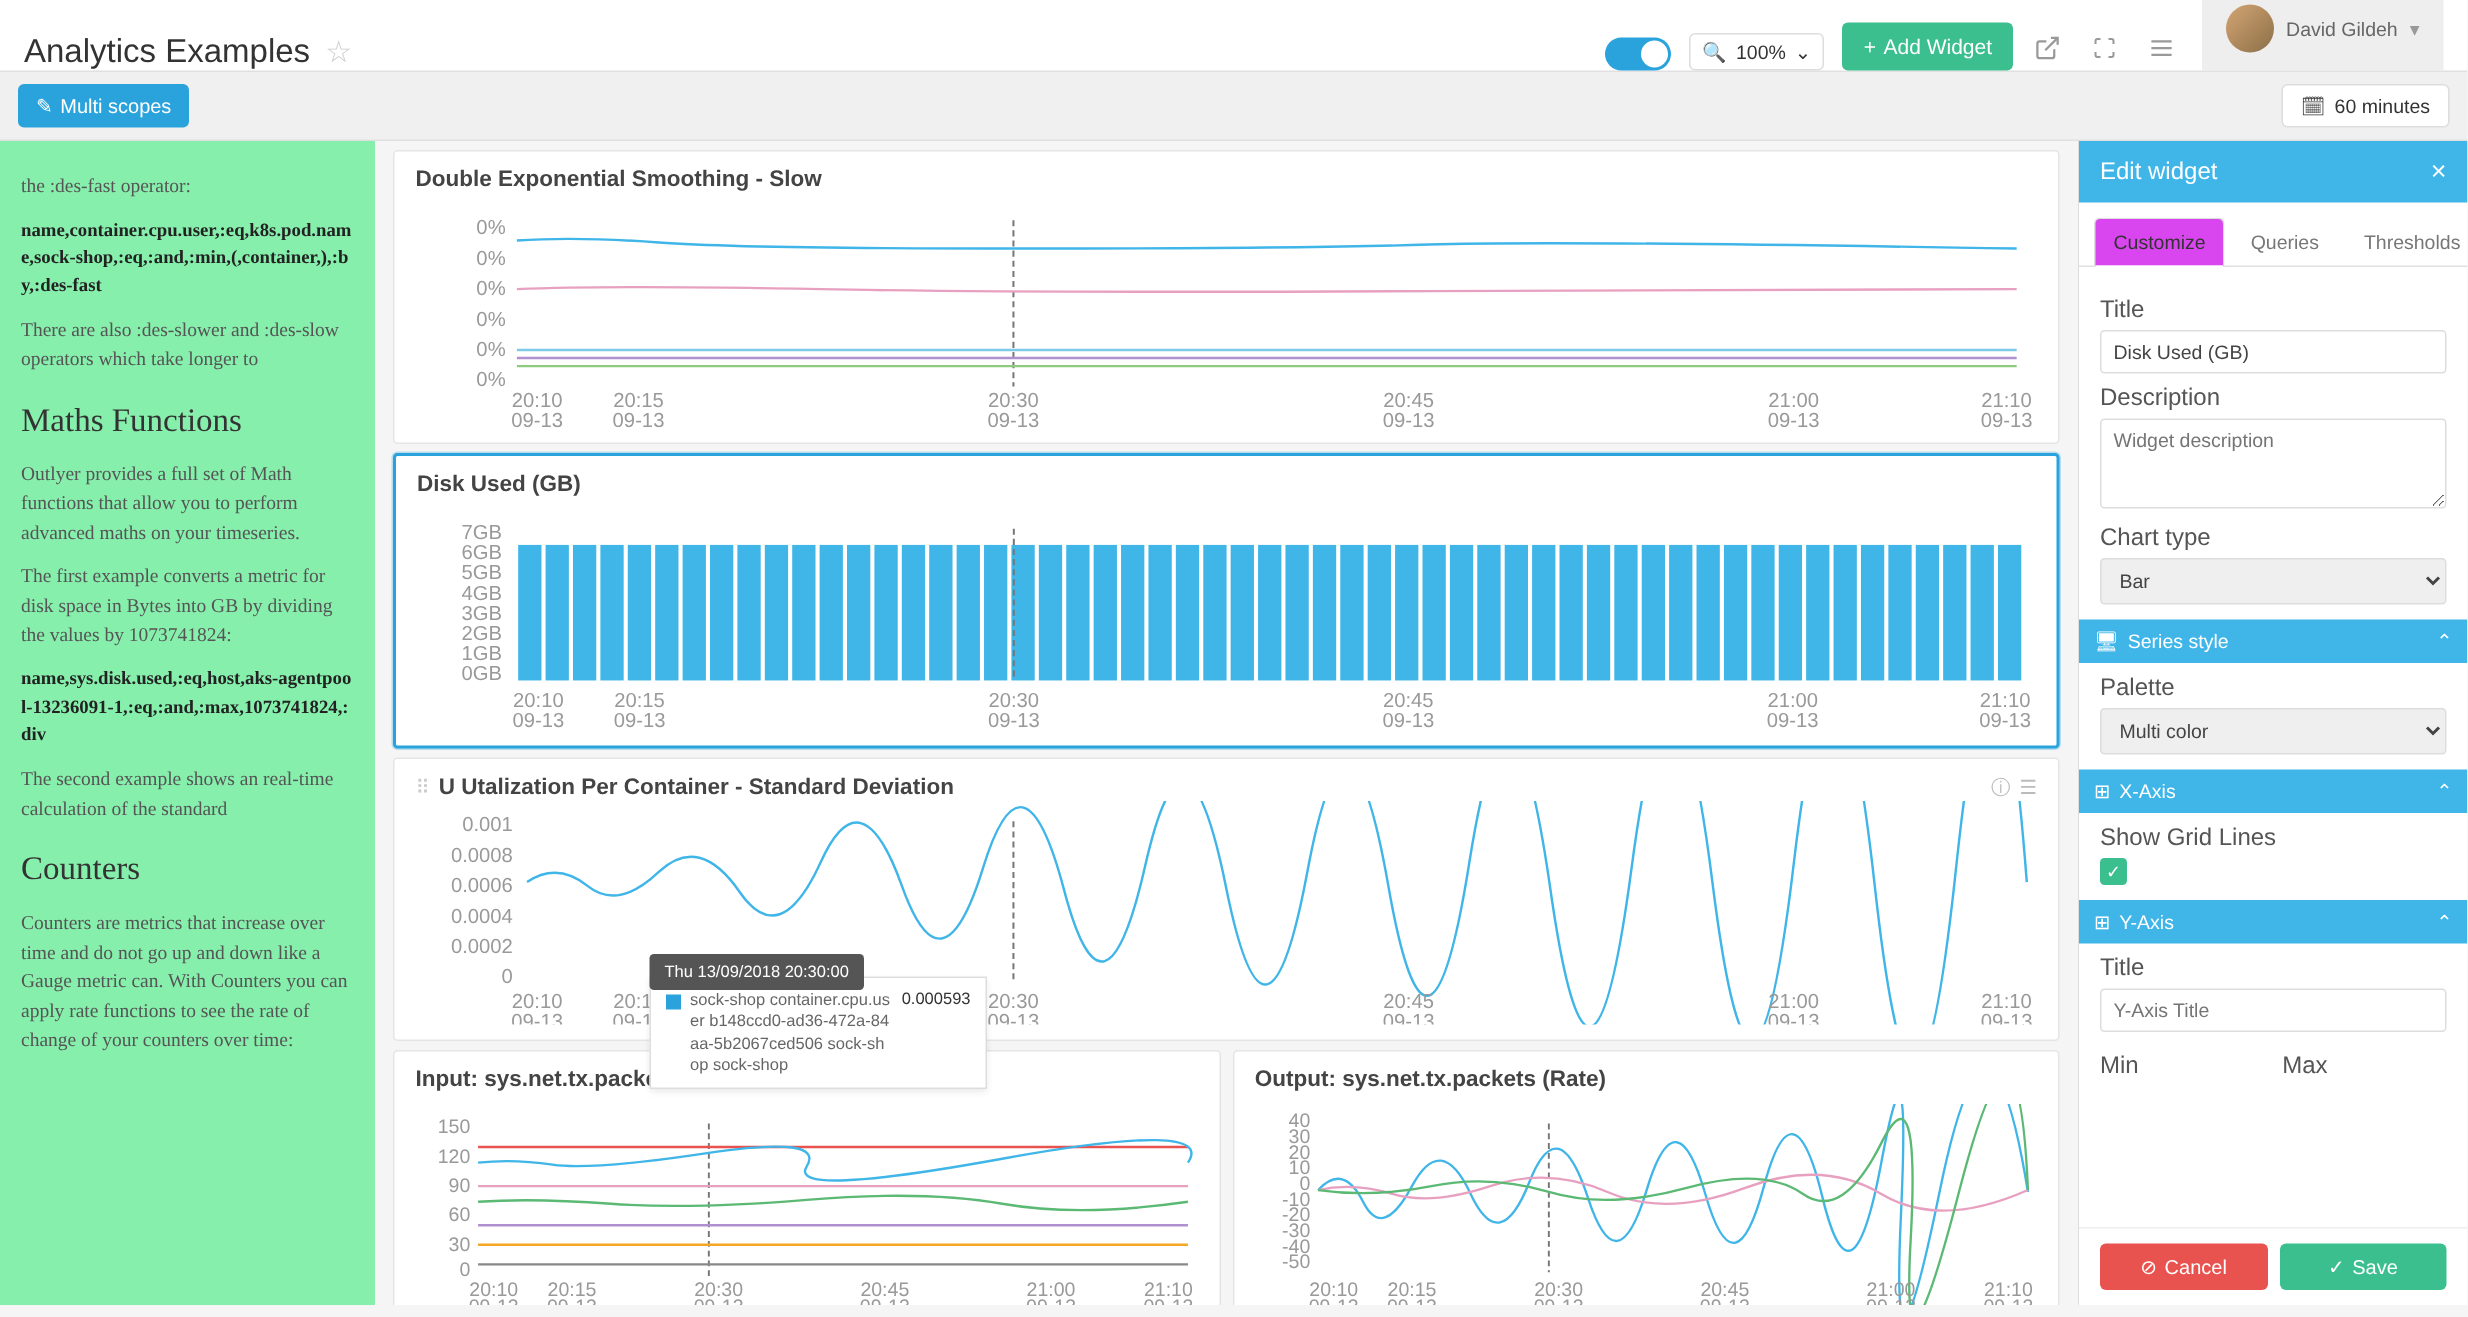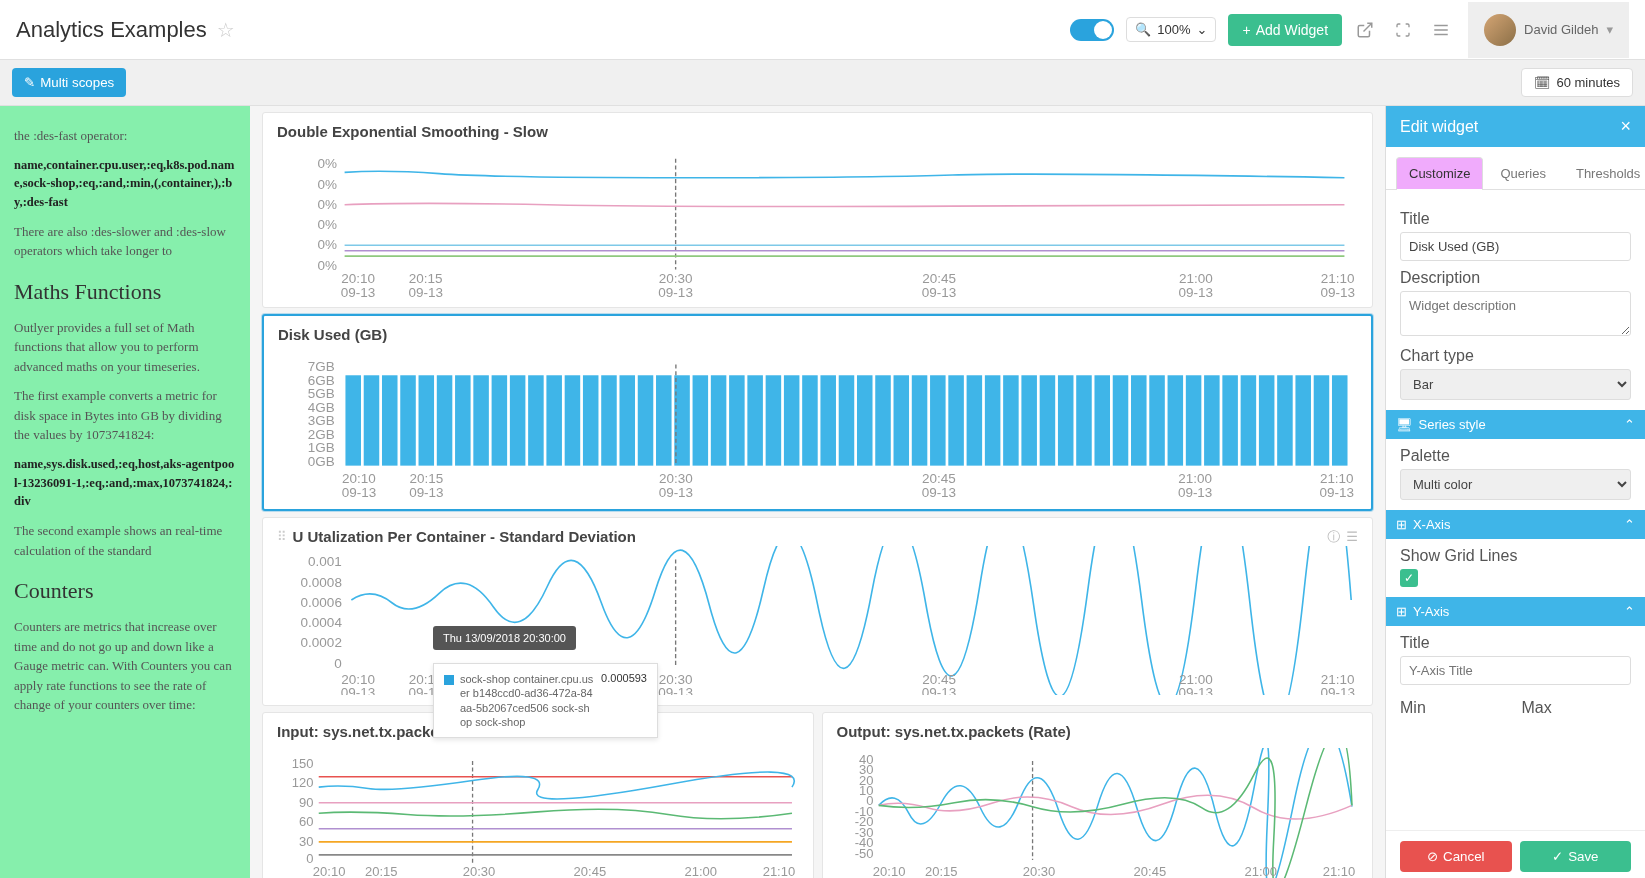--- a/index.html
+++ b/index.html
@@ -1,17 +1,17 @@
 <!DOCTYPE html>
 <html><head>
 <meta charset="utf-8">
 <style>
 * { box-sizing: border-box; margin: 0; padding: 0; }
 body { font-family: -apple-system, "Helvetica Neue", Arial, sans-serif; font-size: 13px; color: #333; background: #f5f5f5; overflow: hidden; }
-.topbar { height: 60px; background: #fff; border-bottom: 1px solid #e0e0e0; display: flex; align-items: center; padding: 0 16px; }
+.topbar { height: 48px; background: #fff; border-bottom: 1px solid #e0e0e0; display: flex; align-items: flex-end; padding: 0 16px; }
 .topbar .title { font-size: 22px; font-weight: 500; color: #333; margin-right: 10px; }
 .topbar .star { color: #ccc; font-size: 20px; cursor: pointer; }
 .topbar .spacer { flex: 1; }
 .toggle-pill { width: 44px; height: 22px; background: #2aa3dd; border-radius: 11px; position: relative; margin-right: 12px; }
 .toggle-pill::after { content: ''; position: absolute; right: 2px; top: 2px; width: 18px; height: 18px; background: #fff; border-radius: 50%; }
 .zoom-box { display: flex; align-items: center; border: 1px solid #ddd; border-radius: 4px; padding: 4px 8px; margin-right: 12px; gap: 6px; }
 .btn-add { background: #3bbf8f; color: #fff; border: none; border-radius: 4px; padding: 8px 14px; font-size: 14px; cursor: pointer; display: flex; align-items: center; gap: 5px; }
 .icon-btn { width: 30px; height: 30px; display: flex; align-items: center; justify-content: center; color: #999; cursor: pointer; margin-left: 8px; }
 .user-area { background: #eee; height: 56px; display: flex; align-items: center; padding: 0 16px; margin-left: 12px; gap: 8px; }
 .avatar { width: 32px; height: 32px; border-radius: 50%; background: linear-gradient(135deg,#d4a574,#8b6f47); }
@@ -46,26 +46,26 @@
 .tooltip-body .row { display: flex; align-items: flex-start; gap: 6px; }
 .tooltip-body .sq { width: 10px; height: 10px; background: #2aa3dd; margin-top: 3px; }
 .tooltip-body .label { flex: 1; color: #666; word-break: break-all; line-height: 1.3; }
 .tooltip-body .val { color: #333; font-weight: 500; }
 
 .panel-right { width: 260px; background: #fff; border-left: 1px solid #ddd; display: flex; flex-direction: column; }
 .panel-head { background: #3fb5e8; color: #fff; padding: 10px 14px; display: flex; align-items: center; font-size: 16px; font-weight: 500; }
 .panel-head .close { margin-left: auto; cursor: pointer; font-size: 18px; }
 .tabs { display: flex; border-bottom: 1px solid #e0e0e0; padding: 10px 10px 0; gap: 4px; }
 .tab { padding: 8px 12px; color: #777; cursor: pointer; border: 1px solid transparent; border-bottom: none; border-radius: 4px 4px 0 0; }
-.tab.active { color: #333; border-color: #ddd; background: #f0abfc; position: relative; }
+.tab.active { color: #333; border-color: #ddd; background: #d946ef; position: relative; }
 .tab.active::after { content:''; position:absolute; bottom:-1px; left:0; right:0; height:1px; background:#fff; }
 .panel-body { flex: 1; overflow-y: auto; padding: 12px 14px; }
 .form-label { font-size: 16px; color: #555; margin: 8px 0 4px; display: block; }
 .form-input, .form-select, .form-textarea { width: 100%; border: 1px solid #ddd; border-radius: 3px; padding: 6px 8px; font-size: 13px; color: #444; font-family: inherit; }
-.form-textarea { height: 45px; resize: vertical; }
+.form-textarea { height: 60px; resize: vertical; }
 .section-head { background: #3fb5e8; color: #fff; padding: 7px 10px; margin: 10px -14px 8px; display: flex; align-items: center; gap: 6px; font-size: 13px; font-weight: 500; }
 .section-head .chev { margin-left: auto; }
 .checkbox-green { width: 18px; height: 18px; background: #3bbf8f; border-radius: 3px; display: flex; align-items: center; justify-content: center; color: #fff; font-size: 12px; }
 .panel-foot { padding: 10px 14px; border-top: 1px solid #eee; display: flex; gap: 8px; }
 .btn-cancel { flex: 1; background: #e8524f; color: #fff; border: none; border-radius: 4px; padding: 8px; cursor: pointer; display: flex; align-items: center; justify-content: center; gap: 5px; }
 .btn-save { flex: 1; background: #3bbf8f; color: #fff; border: none; border-radius: 4px; padding: 8px; cursor: pointer; display: flex; align-items: center; justify-content: center; gap: 5px; }
 .minmax { display: flex; gap: 12px; margin-top: 6px; }
 .minmax > div { flex: 1; }
 
 .axis-text { font-size: 10px; fill: #999; }
@@ -292,21 +292,21 @@
           <text x="295" y="102">20:30</text>
             <text x="295" y="112">09-13</text>
           <text x="490" y="102">20:45</text>
             <text x="490" y="112">09-13</text>
           <text x="680" y="102">21:00</text>
             <text x="680" y="112">09-13</text>
           <text x="785" y="102">21:10</text>
             <text x="785" y="112">09-13</text>
         </g>
       </svg>
-      <div class="tooltip" style="left:170px;top:108px;">Thu 13/09/2018 20:30:00</div>
+      <div class="tooltip" style="left:170px;top:130px;">Thu 13/09/2018 20:30:00</div>
       <div class="tooltip-body" style="left:170px;top:145px;">
         <div class="row">
           <div class="sq"></div>
           <div class="label">sock-shop container.cpu.user b148ccd0-ad36-472a-84aa-5b2067ced506 sock-shop sock-shop</div>
           <div class="val">0.000593</div>
         </div>
       </div>
     </div>
 
     <div class="row-split">

